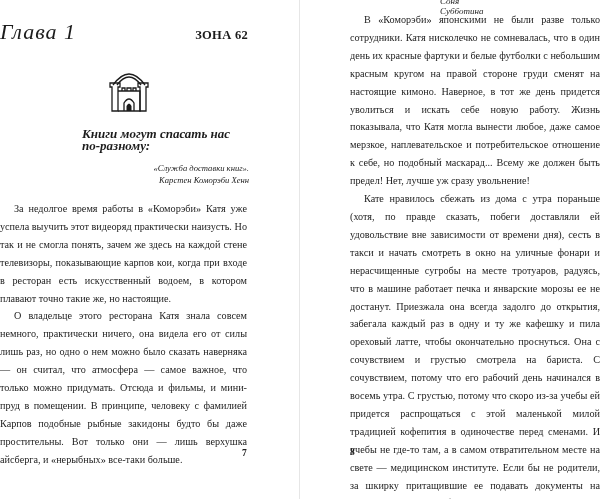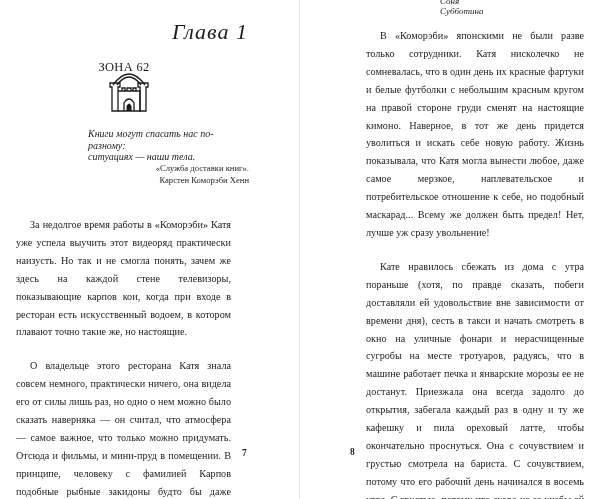--- a/index.html
+++ b/index.html
@@ -3,32 +3,32 @@
 <meta charset="utf-8">
 <style>
   html, body { margin:0; padding:0; background:#ffffff; }
   body { width:600px; height:499px; position:relative; overflow:hidden;
          font-family:"Liberation Serif", "DejaVu Serif", serif; color:#1c1c1c; }
   .page { position:absolute; top:0; height:499px; background:#fff; }
   .page-left { left:0; width:299px; }
   .page-right { left:300px; width:300px; }
   .divider { position:absolute; left:299px; top:0; width:1px; height:499px; background:#e6e6e6; }
 
-  .chapter-title { position:absolute; left:0; width:248px; top:19px; text-align:right;
+  .chapter-title { position:absolute; left:0; width:248px; top:19px; text-align:left;
                    font-style:italic; font-size:22px; letter-spacing:1px; }
-  .chapter-sub { position:absolute; left:0; width:248px; top:60px; text-align:center;
-                 font-size:12.5px; letter-spacing:0.3px; }
+  .chapter-sub { position:absolute; left:0; width:248px; top:28px; text-align:right;
+                 font-size:12.5px; letter-spacing:0.3px;font-weight:bold; }
   .castle { position:absolute; left:107px; top:67px; width:44px; height:46px; }
 
-  .epigraph { position:absolute; left:88px; width:160px; top:128px; font-size:10px;
-              line-height:11.6px; font-style:italic; }
-  .epi-attr { position:absolute; right:50px; top:163px; text-align:right; font-size:8.6px; line-height:11.6px; }
+  .epigraph { position:absolute; left:82px; width:160px; top:128px; font-size:13px;
+              line-height:11.6px; font-style:italic;font-weight:bold; }
+  .epi-attr { position:absolute; right:50px; top:163px; text-align:right; font-size:8.6px; line-height:11.6px;font-style:italic; }
 
   .text { position:absolute; font-size:10.2px; line-height:17.9px; text-align:justify; }
-  .text p { margin:16px; text-indent:14px; }
+  .text p { margin:0; text-indent:14px; }
   .left-text { left:0; width:247px; top:200px; }
   .right-text { left:350px; width:250px; top:11px; }
 
   .running-head { position:absolute; left:440px; top:-4px; font-style:italic; font-size:9px; }
   .pagenum { position:absolute; font-weight:bold; font-size:9.5px; }
   .pagenum-left { left:242px; top:448px; }
   .pagenum-right { left:350px; top:447px; }
 </style>
 </head>
 <body>
@@ -44,21 +44,20 @@
       <path d="M31 16 h10 v4 h-2 v24 h-6 v-24 h-2 z"></path>
       <path d="M11 24 h22 v20 h-22"></path>
       <path d="M15 24 v-3 h3 v3 M20 24 v-3 h4 v3 M26 24 v-3 h3 v3"></path>
       <path d="M17 44 v-8 q5 -8 10 0 v8"></path>
     </g>
     <path d="M19.5 44 v-5 q2.5 -5 5 0 v5 z" fill="#1c1c1c"></path>
   </svg>
 
   <div class="epigraph">
     <div>Книги могут спасать нас по-разному:</div>
-    <div>ситуациях — наши тела.</div>
   </div>
   <div class="epi-attr">
     <div>«Служба доставки книг».</div>
     <div>Карстен Коморэби Хенн</div>
   </div>
 
   <div class="text left-text">
     <p>За недолгое время работы в «Коморэби» Катя уже успела выучить этот видеоряд практически наизусть. Но так и не смогла понять, зачем же здесь на каждой стене телевизоры, показывающие карпов кои, когда при входе в ресторан есть искусственный водоем, в котором плавают точно такие же, но настоящие.</p>
     <p>О владельце этого ресторана Катя знала совсем немного, практически ничего, она видела его от силы лишь раз, но одно о нем можно было сказать наверняка — он считал, что атмосфера — самое важное, что только можно придумать. Отсюда и фильмы, и мини-пруд в помещении. В принципе, человеку с фамилией Карпов подобные рыбные закидоны будто бы даже простительны. Вот только они — лишь верхушка айсберга, и «нерыбных» все-таки больше.</p>
   </div>

